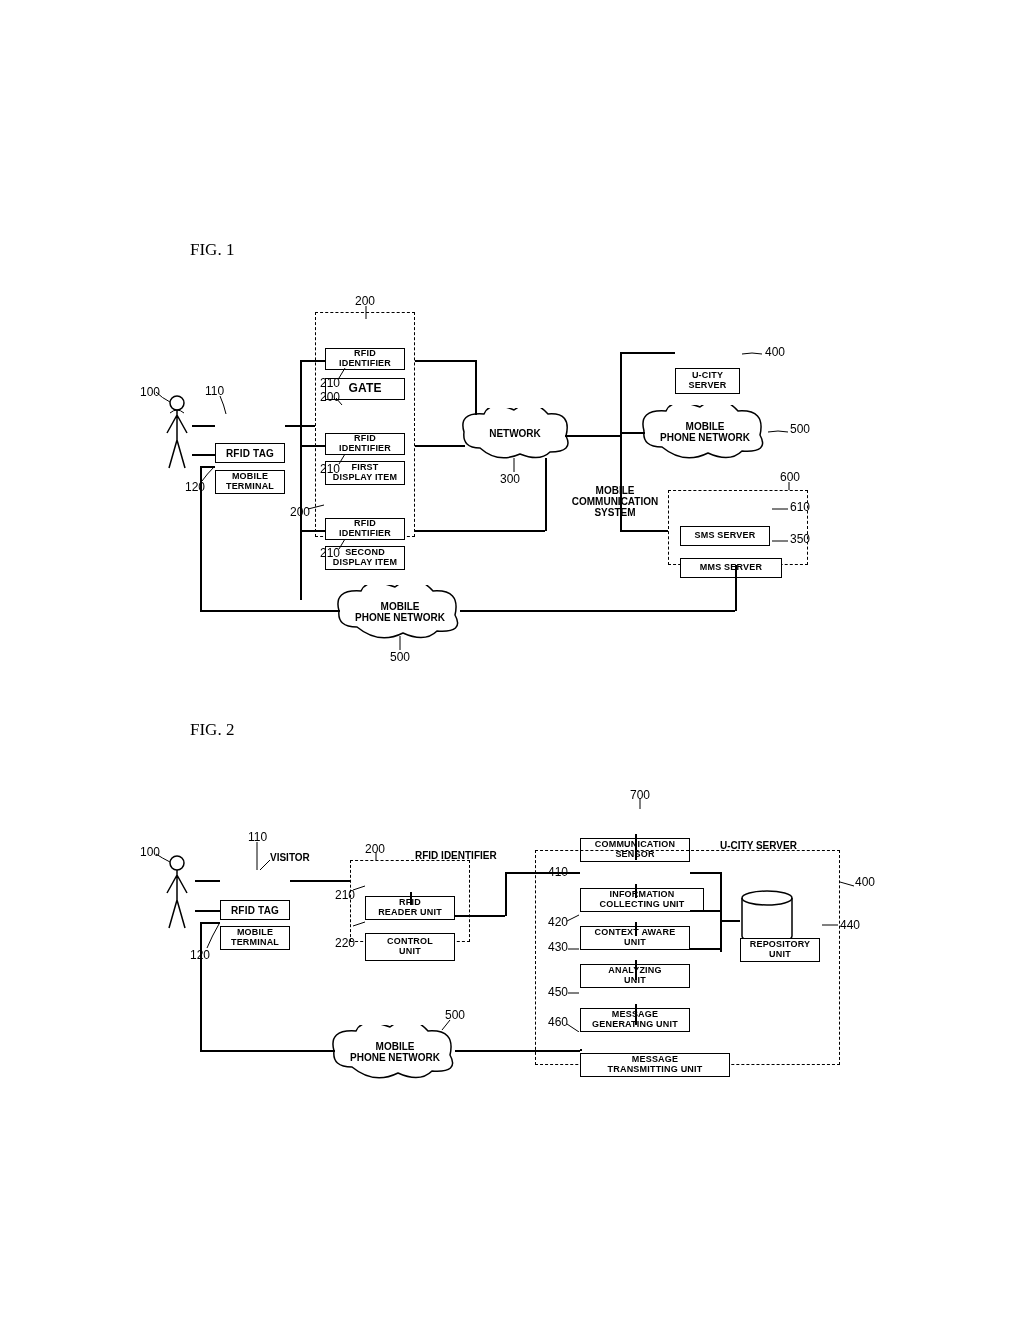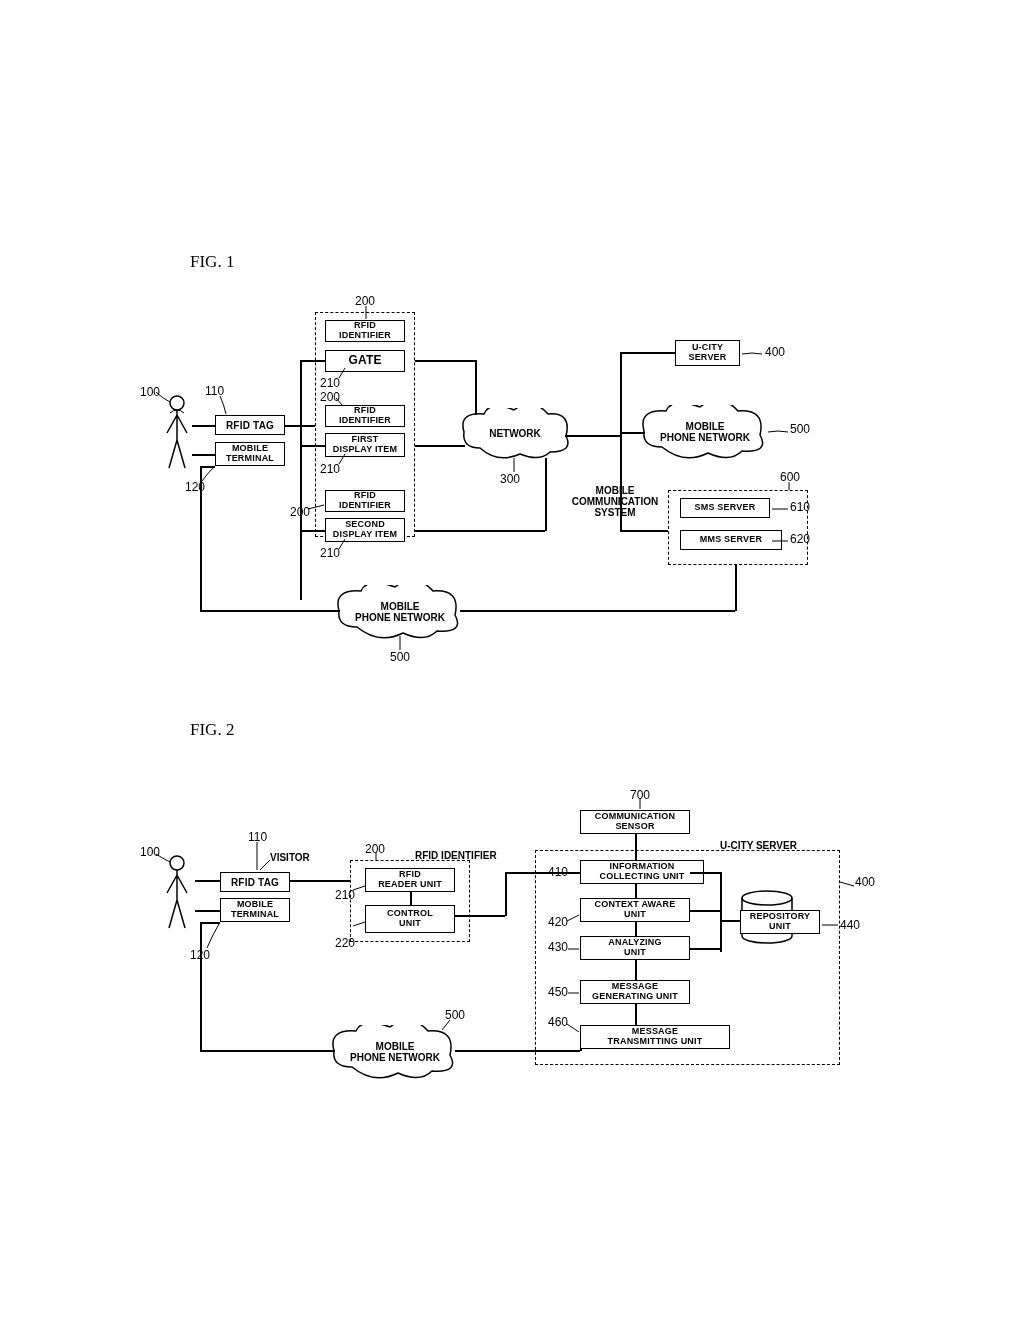--- a/index.html
+++ b/index.html
@@ -2,28 +2,28 @@
 <html><head>
 <meta charset="utf-8">
 <style>
   * { box-sizing: border-box; margin: 0; padding: 0; }
   body { background: #fff; font-family: "Times New Roman", serif; color: #000; width: 1024px; }
   .page { width: 1024px; height: 1320px; position: relative; }
   .header { position: absolute; top: 82px; left: 0; width: 1024px; border-top: 2px solid #000; }
   .header-row { display: flex; justify-content: space-between; padding: 2px 120px 0 120px; font-size: 17px; }
   .header-row .bold { font-weight: bold; }
   .figlabel { position: absolute; font-family: "Times New Roman", serif; font-size: 17px; }
-  .fig1-label { top: 240px; left: 190px; margin-top: 12px; }
+  .fig1-label { top: 240px; left: 190px; }
   .fig2-label { top: 720px; left: 190px; }
 
   
   .fig1 { position: absolute; top: 290px; left: 140px; width: 760px; height: 400px; font-family: Arial, sans-serif; font-size: 10px; }
   .fig2 { position: absolute; top: 780px; left: 140px; width: 760px; height: 400px; font-family: Arial, sans-serif; font-size: 10px; }
 
-  .box { position: absolute; border: 1.5px solid #000; background: #fff; text-align: center; display: flex; flex-direction: column; justify-content: center; line-height: 1.1; font-weight: bold; letter-spacing: 0.2px; }
+  .box { position: absolute; border: 1.5px solid #000; background: #fff; text-align: center; display: flex; flex-direction: column; justify-content: center; line-height: 1.1; font-weight: bold; letter-spacing: 0.2px; margin-top: 28px; }
   .box-sm { font-size: 9px; }
   .lead { position: absolute; font-size: 12px; }
   .dashgroup { position: absolute; border: 1.5px dashed #000; }
   .cloud { position: absolute; }
   .cloud svg { width: 100%; height: 100%; }
   .cloud-label { position: absolute; width: 100%; text-align: center; font-weight: bold; font-size: 10px; line-height: 1.1; }
   .person { position: absolute; }
   .line { position: absolute; background: #000; }
   .linev { width: 1.5px; }
   .lineh { height: 1.5px; }
@@ -155,21 +155,21 @@
     <svg style="position:absolute; left:645px; top:192px" width="8" height="10">
         <path d="M4 0 v8" stroke="#000"></path>
       </svg>
     <div class="txtlabel" style="left:420px; top:195px; width:110px; white-space:pre">MOBILE
 COMMUNICATION
 SYSTEM</div>
     <div class="lead" style="left:650px; top:210px">610</div>
     <svg style="position:absolute; left:632px; top:217px" width="18" height="4">
         <path d="M0 2 h16" stroke="#000"></path>
       </svg>
-    <div class="lead" style="left:650px; top:242px">620</div>
+    <div class="lead" style="left:650px; top:242px">350</div>
     <svg style="position:absolute; left:632px; top:249px" width="18" height="4">
         <path d="M0 2 h16" stroke="#000"></path>
       </svg>
 
     <div class="line linev" style="left:480px; top:62px; height:178px"></div>
     <div class="line lineh" style="left:425px; top:145px; width:55px"></div>
     <div class="line lineh" style="left:480px; top:62px; width:55px"></div>
     <div class="line lineh" style="left:480px; top:142px; width:25px"></div>
     <div class="line lineh" style="left:480px; top:240px; width:48px"></div>
 

